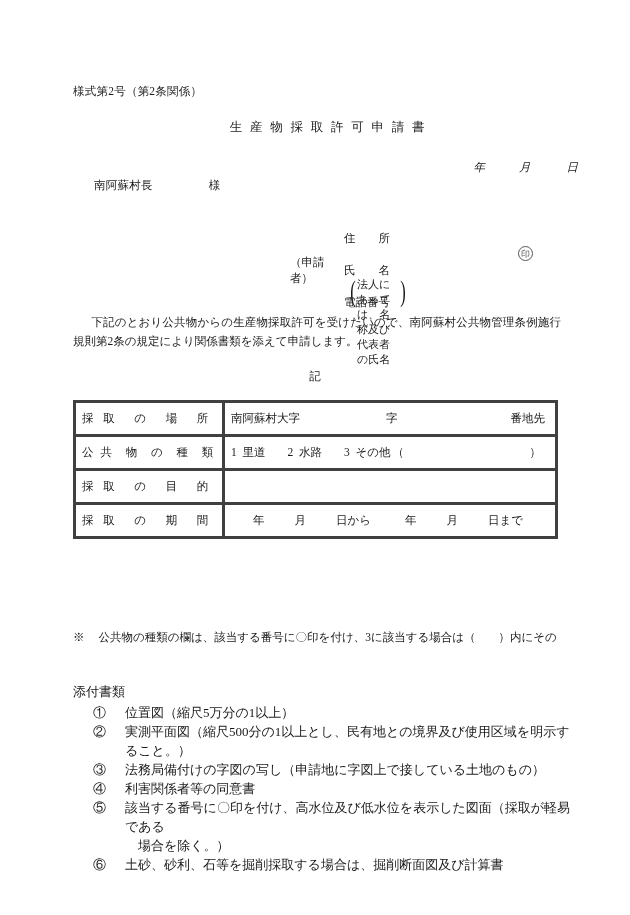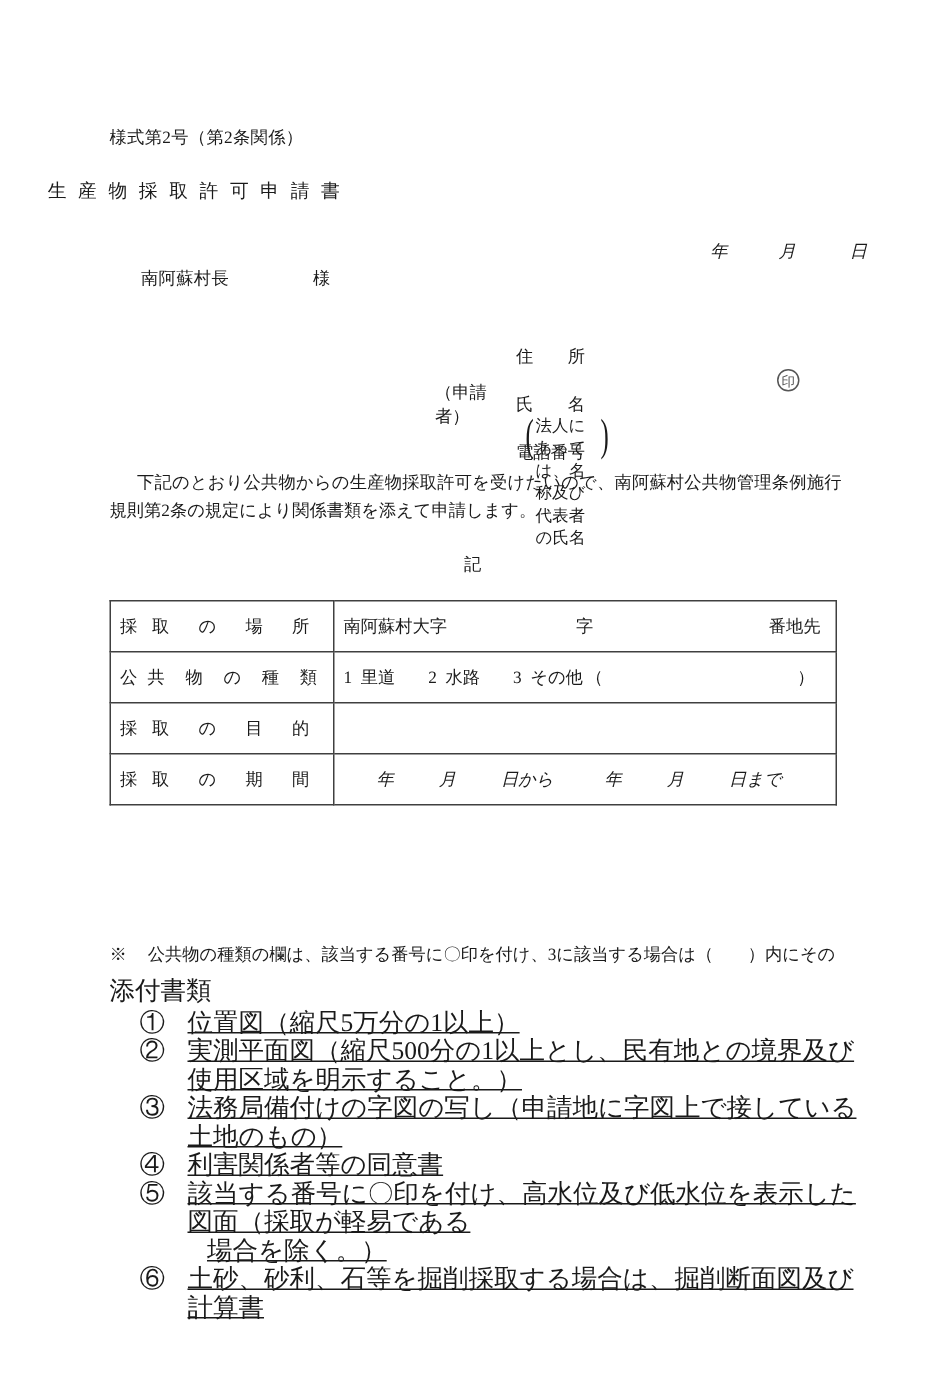--- a/index.html
+++ b/index.html
@@ -31,21 +31,21 @@
     left: 73px;
     top: 84px;
     font-size: 11.5px;
     letter-spacing: 0.02em;
   }
 
   .doc-title {
     left: 0;
     right: 0;
     top: 119px;
-    text-align: left;
+    text-align: center;
     font-size: 12.5px;
     letter-spacing: 0.62em;
     text-indent: 0.62em;
     padding-left: 24px;
   }
 
   .date-line {
     left: 0;
     right: 52px;
     top: 160px;
@@ -150,21 +150,21 @@
   
   .form-table {
     left: 73px;
     top: 400px;
     width: 485px;
     border-collapse: collapse;
     table-layout: fixed;
     font-size: 11.5px;
   }
   .form-table td {
-    border: 1px solid #404040;
+    border: 3px solid #404040;
     padding: 0 6px;
     vertical-align: middle;
     height: 34px;
     box-sizing: border-box;
   }
   .form-table td.lbl {
     width: 149px;
     text-align: center;
     white-space: nowrap;
   }
@@ -172,21 +172,21 @@
     text-align: left;
   }
   .lbl .s-wide { letter-spacing: 0.85em; margin-left: 0.85em; }
   .lbl .s-mid  { letter-spacing: 0.60em; margin-left: 0.60em; }
   .lbl .s-tight{ letter-spacing: 0.18em; margin-left: 0.18em; }
 
   .kinds .k { margin-right: 22px; }
   .kinds .paren-open { margin-left: 2px; }
   .kinds .paren-close { float: right; margin-right: 8px; }
 
-  .period { padding-left: 28px !important; font-style: italic; }
+  .period { padding-left: 28px !important; }
   .period .p1 { margin-right: 30px; }
   .period .p2 { margin-right: 30px; }
   .period .p3 { margin-right: 34px; }
   .period .p4 { margin-right: 30px; }
   .period .p5 { margin-right: 30px; }
 
   .loc .l1 { margin-right: 86px; }
   .loc .l2 { margin-right: 0; }
   .loc .l3 { float: right; margin-right: 4px; }
 
@@ -197,36 +197,36 @@
     width: 490px;
     font-size: 11.5px;
     line-height: 18px;
   }
   .note .n-mark { margin-right: 14px; }
   .note .n-l2 { display: block; padding-left: 24px; }
 
   
   .attach {
     left: 73px;
-    top: 651px;
+    top: 682px;
     width: 505px;
-    font-size: 17px;
+    font-size: 13px;
     line-height: 19px;
   }
   .attach .a-title { display: block; margin-bottom: 2px; }
   .attach .a-item {
     display: flex;
     align-items: flex-start;
     padding-left: 20px;
   }
   .attach .a-num {
     flex: 0 0 32px;
     width: 32px;
   }
-  .attach .a-txt { flex: 1 1 auto; text-decoration: underline; }
+  .attach .a-txt { flex: 1 1 auto; }
   .attach .a-cont { display: block; padding-left: 13px; }
 </style>
 </head>
 <body>
 
 <div class="page">
 
   <div class="abs form-no">様式第2号（第2条関係）</div>
 
   <div class="abs doc-title">生産物採取許可申請書</div>

